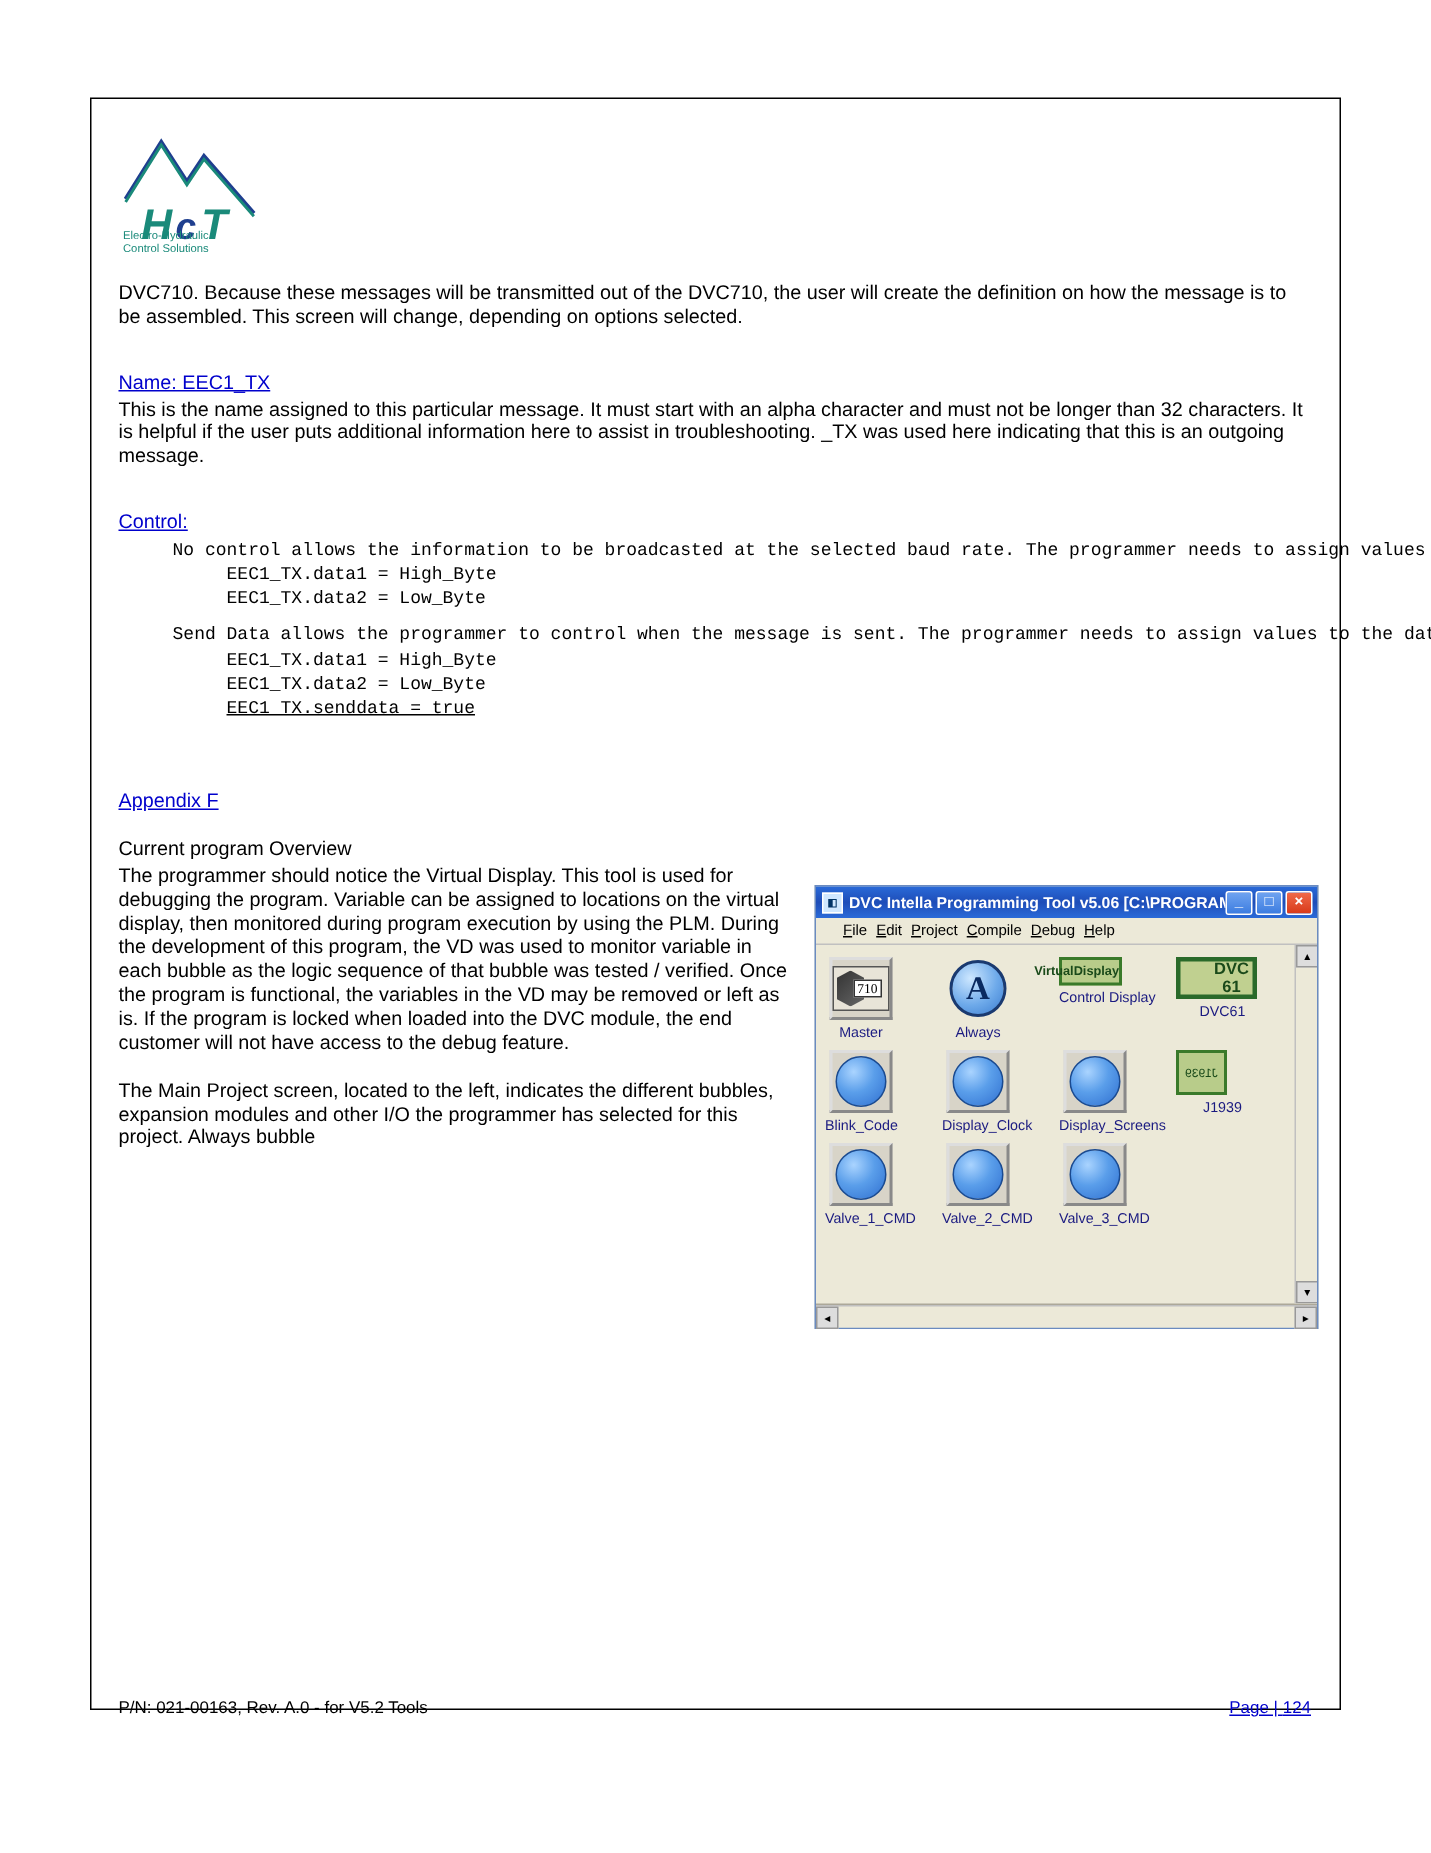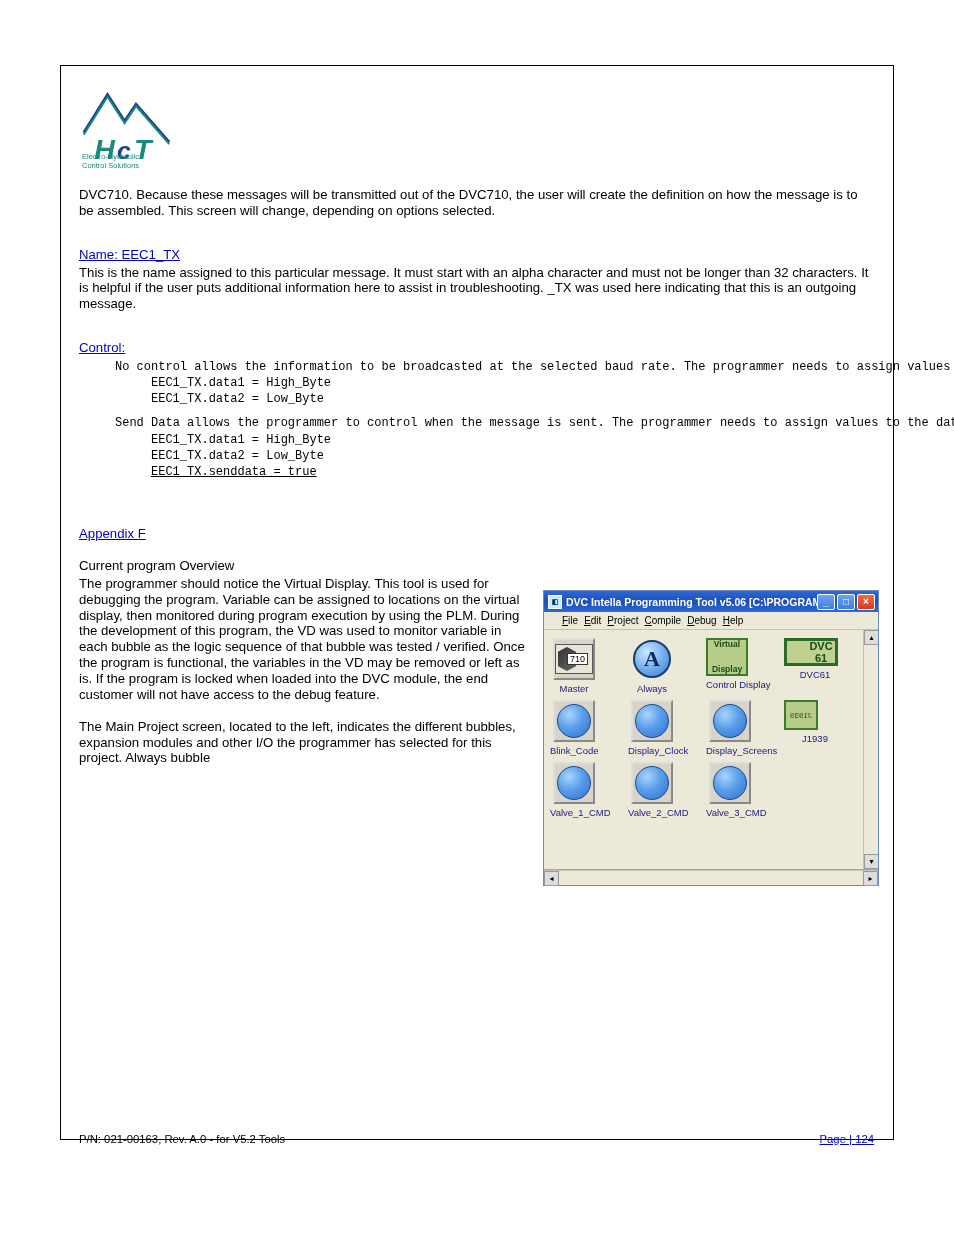--- a/index.html
+++ b/index.html
@@ -150,30 +150,31 @@
     width: 38px; height: 38px; border-radius: 50%;
     background: radial-gradient(circle at 35% 30%, #cde7ff 0%, #6eaaea 55%, #3a7cd0 100%);
     border: 2px solid #1a3a70;
     display:flex; align-items:center; justify-content:center;
     font: bold 22px serif; color:#0a2a60;
   }
   .chip-710 {
     width: 40px; height: 30px; border:1px solid #555; background:#e8e4d8;
     display:flex; align-items:center; justify-content:center; font-size:10px;
     position:relative;
+    font-family:Liberation Serif, serif;
   }
   .chip-710::before {
     content:""; position:absolute; left:2px; top:2px; width:18px; height:24px;
     background:linear-gradient(135deg,#333,#666); clip-path: polygon(0 20%,50% 0,100% 20%,100% 80%,50% 100%,0 80%);
   }
   .chip-710 span{ position:absolute; right:4px; top:8px; font-size:9px; border:1px solid #333; padding:0 2px; background:#fff;}
   .vdisp {
-    width: 42px; height: 38px; background: #b8cc8a; border: 2px solid #3a7a2a;
+    width: 42px; height: 19px; background: #b8cc8a; border: 2px solid #3a7a2a;
     font-size: 8.5px; font-weight:bold; color:#1a4a1a;
-    display:flex; flex-direction:column; align-items:center; justify-content:space-between; line-height:1.1;
+    display:flex; flex-direction:row; align-items:center; justify-content:flex-end; line-height:1.1;
   }
   .dvc61 {
     width: 54px; height: 28px; border: 3px solid #2a6a2a; background:#c0d090;
     font: bold 11px Arial; color:#1a4a1a;
     display:flex; align-items:center; justify-content:center;padding-left:20px;
   }
   .j1939chip {
     width: 34px; height: 30px; background:#b8cc8a; border:2px solid #3a7a2a;
     font-size:8px; color:#1a4a1a; display:flex; align-items:center; justify-content:center;
     transform: scaleX(-1);

